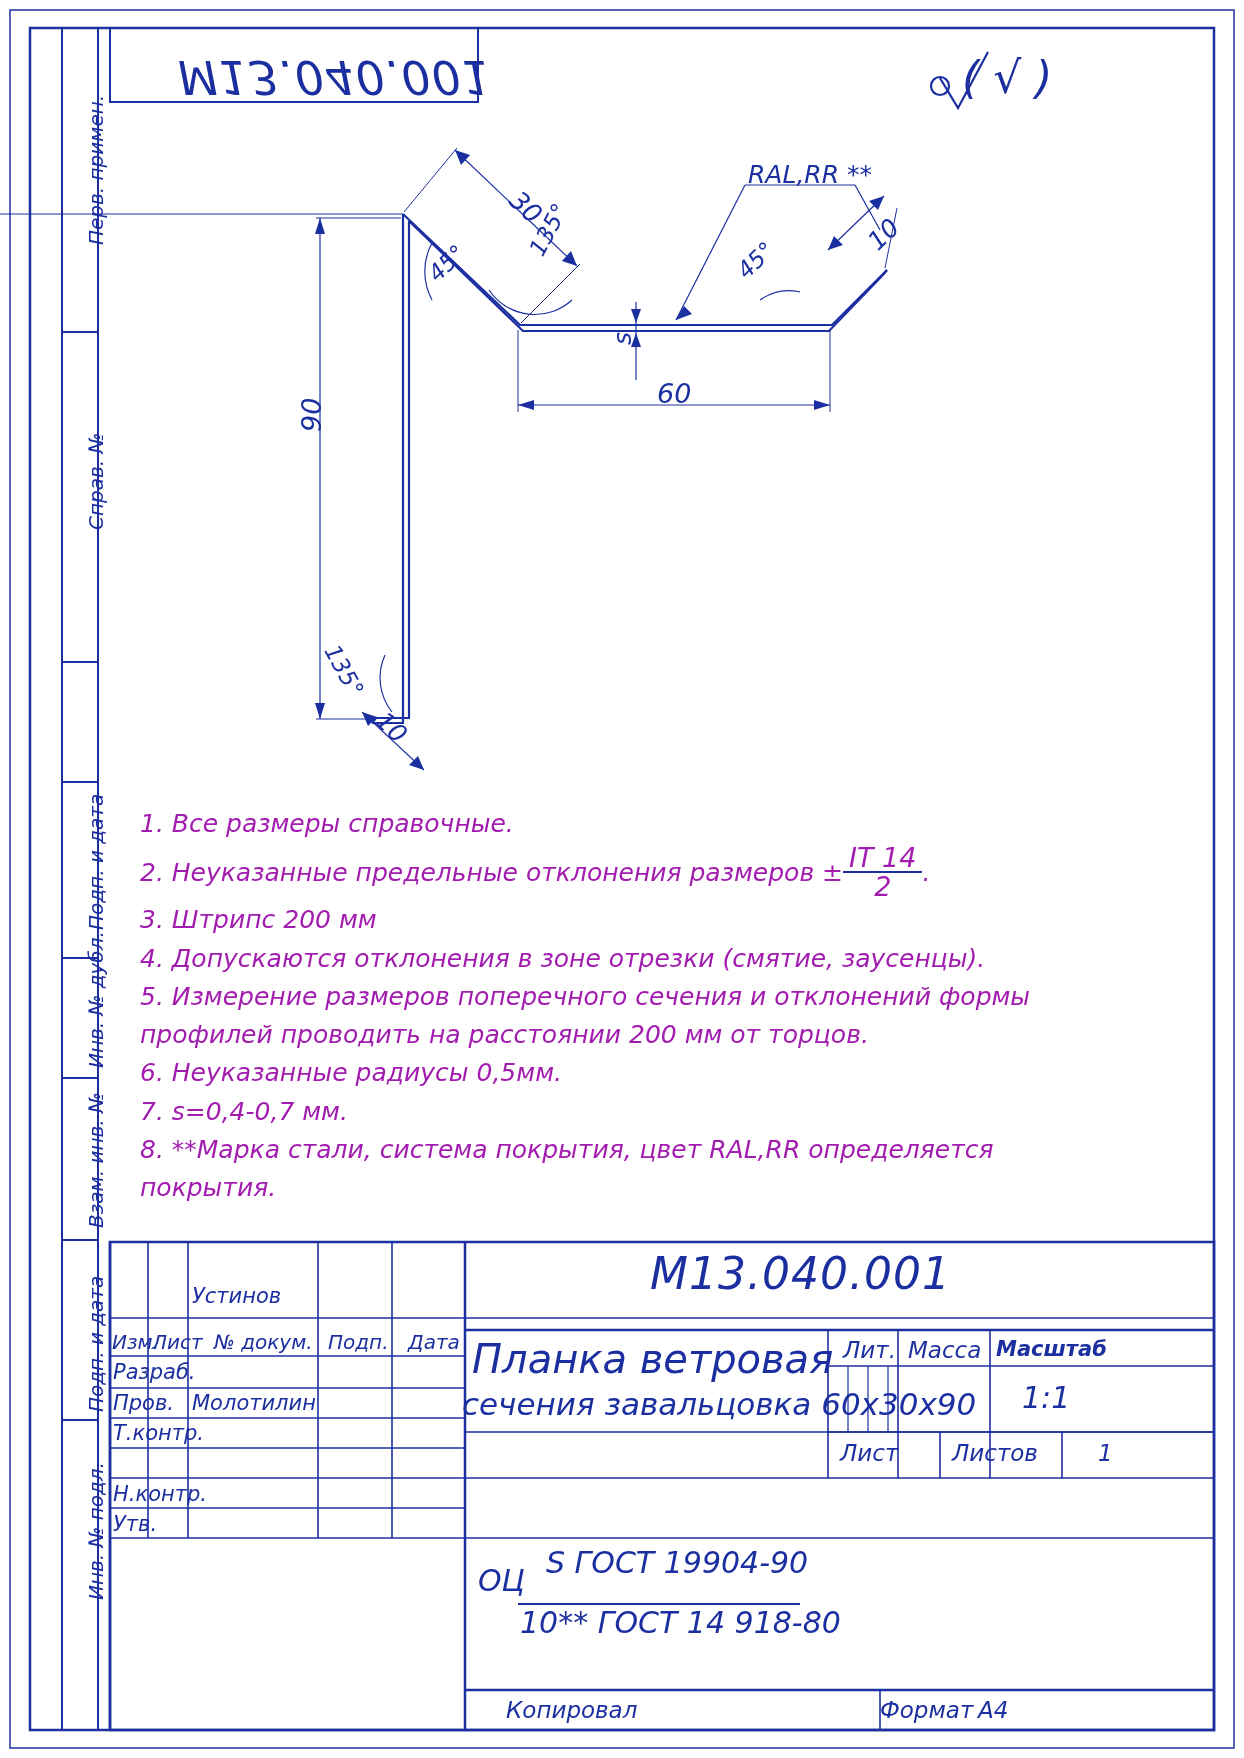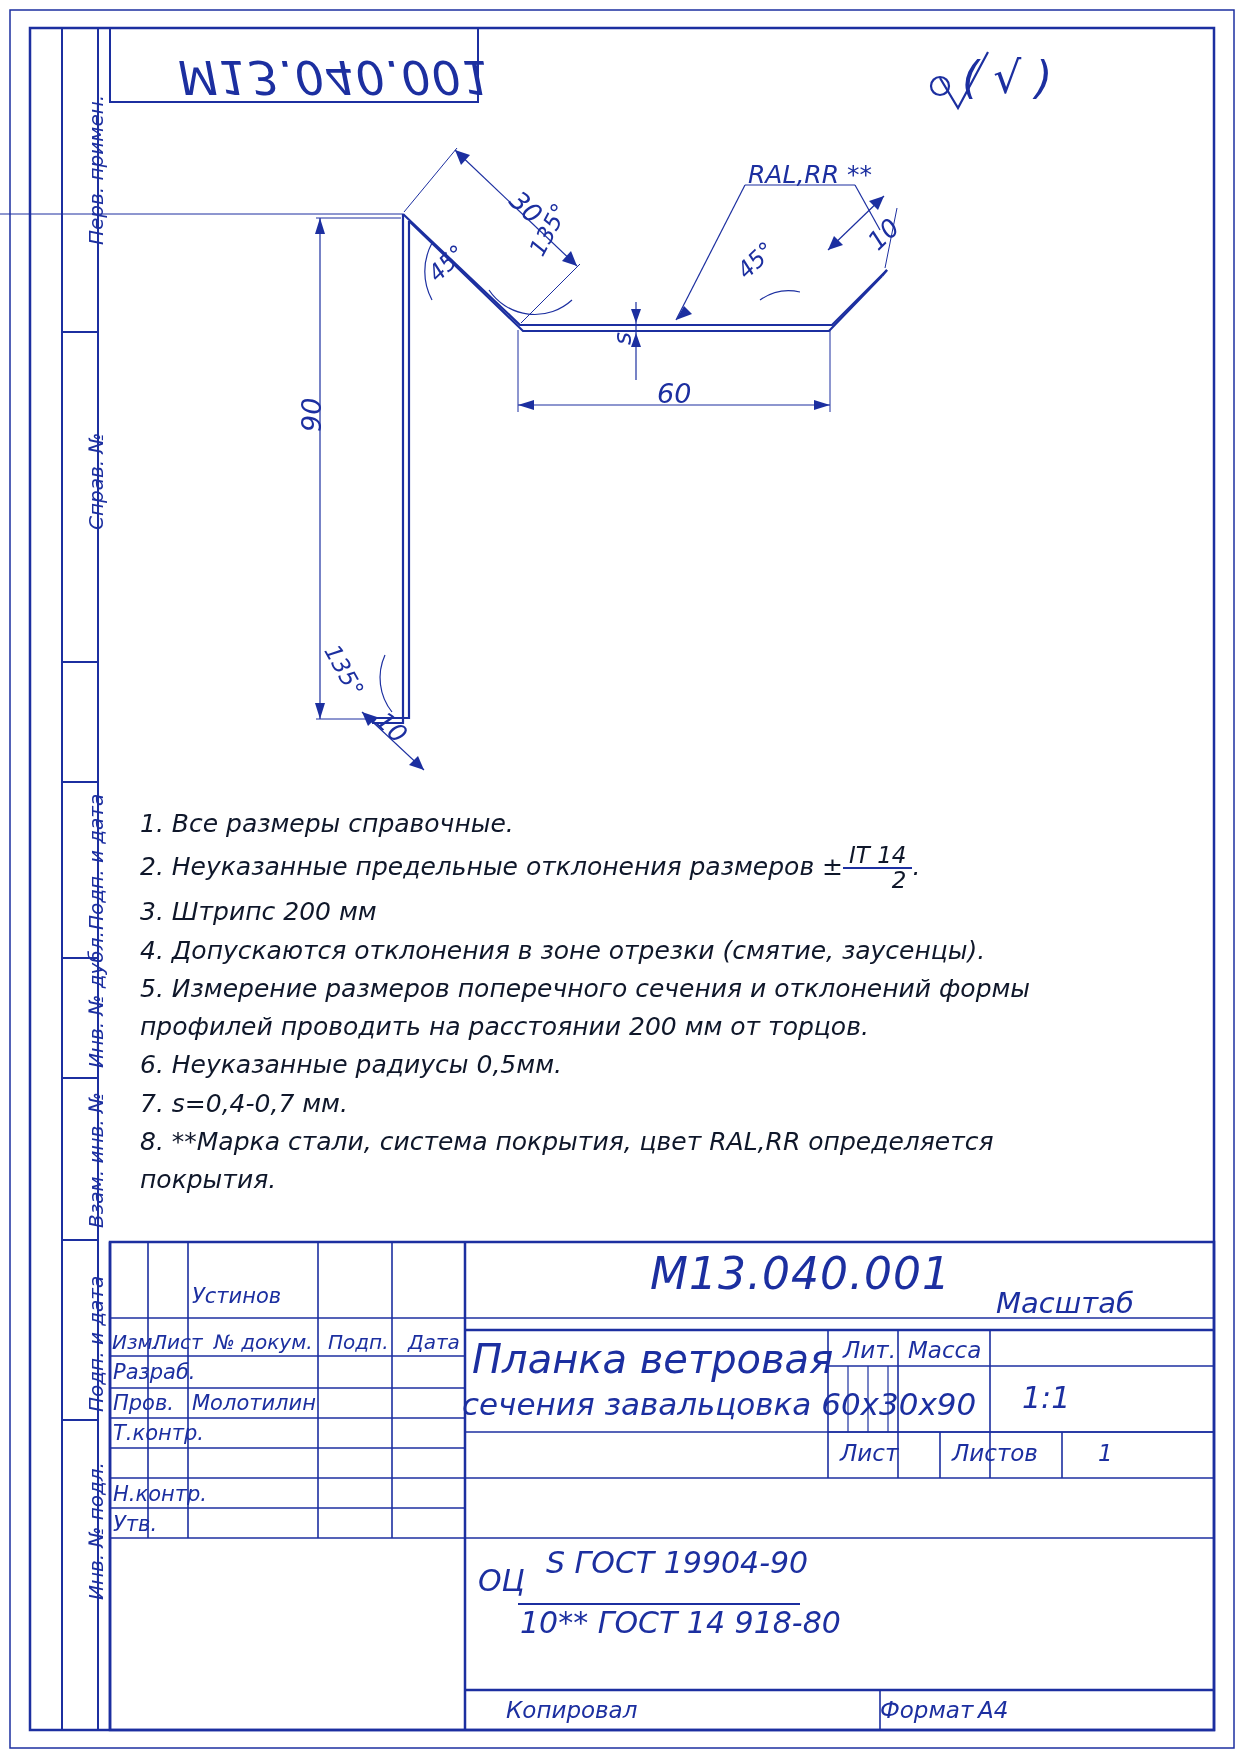--- a/index.html
+++ b/index.html
@@ -1,22 +1,22 @@
 <!DOCTYPE html>
 <html><head>
 <meta charset="utf-8">
 <style>
   html,body{margin:0;padding:0;background:#ffffff;}
   body{width:1244px;height:1758px;font-family:"DejaVu Sans",sans-serif;}
   #sheet{position:relative;width:1244px;height:1758px;overflow:hidden;background:#fff;}
   
   .t{position:absolute;color:#1c2fa0;font-family:"DejaVu Sans",sans-serif;font-style:italic;white-space:nowrap;}
-  .notes{position:absolute;left:140px;top:806px;width:930px;color:#0f172a;font-style:italic;font-size:25px;line-height:1.45;}
+  .notes{position:absolute;left:140px;top:806px;width:930px;color:#a21caf;font-style:italic;font-size:25px;line-height:1.45;}
   .notes div{margin-bottom:2px;white-space:nowrap;}
-  .frac{display:inline-block;vertical-align:-0.55em;text-align:right;line-height:1.0;font-size:23px;}
+  .frac{display:inline-block;vertical-align:-0.55em;text-align:center;line-height:1.0;font-size:27px;}
   .frac .num{display:block;border-bottom:2px solid #1c2fa0;padding:0 6px;}
   .frac .den{display:block;padding:0 6px;}
   .cellText{position:absolute;color:#1c2fa0;font-style:italic;white-space:nowrap;}
   svg{position:absolute;left:0;top:0;}
 </style>
 </head>
 <body>
 
 <div id="sheet">
 
@@ -193,21 +193,21 @@
   <div class="cellText" style="left:650px;top:1248px;font-size:44px;letter-spacing:1px;">M13.040.001</div>
   <div class="cellText" style="left:472px;top:1336px;font-size:40px;">Планка ветровая</div>
   <div class="cellText" style="left:462px;top:1386px;font-size:31px;">сечения завальцовка 60х30х90</div>
 
   <div class="cellText" style="left:478px;top:1563px;font-size:30px;">ОЦ</div>
   <div class="cellText" style="left:546px;top:1545px;font-size:30px;font-style:italic;">S ГОСТ 19904-90</div>
   <div class="cellText" style="left:520px;top:1605px;font-size:30px;">10** ГОСТ 14 918-80</div>
 
   <div class="cellText" style="left:843px;top:1337px;font-size:23px;">Лит.</div>
   <div class="cellText" style="left:908px;top:1337px;font-size:23px;">Масса</div>
-  <div class="cellText" style="left:996px;top:1286px;font-size:29px;">Масштаб</div>
+  <div class="cellText" style="left:996px;top:1337px;font-size:21px;font-weight:bold;">Масштаб</div>
   <div class="cellText" style="left:1022px;top:1380px;font-size:30px;">1:1</div>
   <div class="cellText" style="left:840px;top:1440px;font-size:23px;">Лист</div>
   <div class="cellText" style="left:952px;top:1440px;font-size:23px;">Листов</div>
   <div class="cellText" style="left:1098px;top:1440px;font-size:23px;">1</div>
 
   <div class="cellText" style="left:506px;top:1697px;font-size:23px;">Копировал</div>
   <div class="cellText" style="left:880px;top:1697px;font-size:23px;">Формат</div>
   <div class="cellText" style="left:978px;top:1697px;font-size:23px;">А4</div>
 
 </div>

